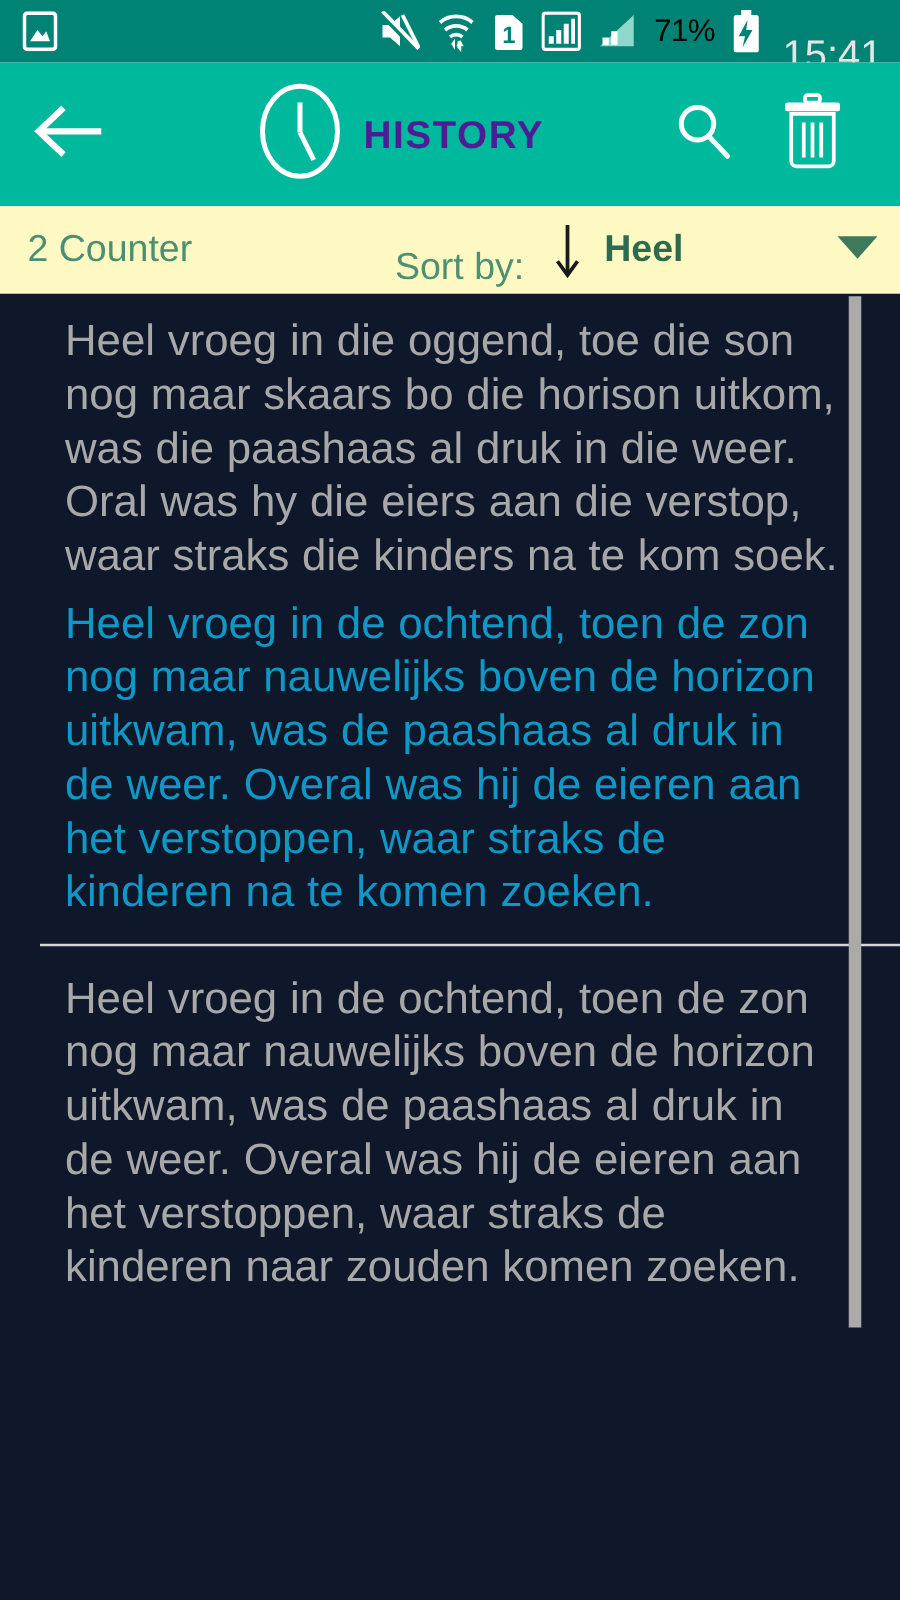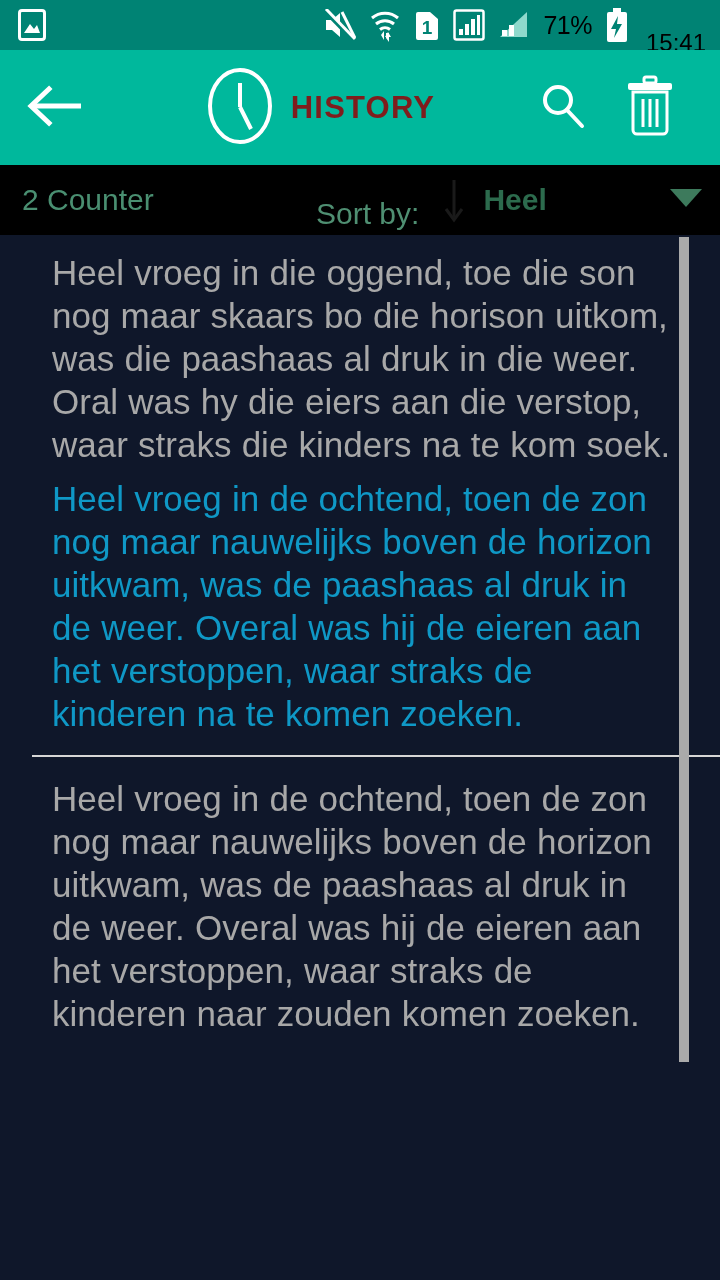--- a/index.html
+++ b/index.html
@@ -19,43 +19,43 @@
     color:#ffffff;
   }
   .status-left{ display:flex; align-items:center; flex:0 0 auto; }
   .status-spacer{ flex:1 1 auto; }
   .status-right{ display:flex; align-items:center; gap:13px; }
   .sb-icon{ display:flex; align-items:center; justify-content:center; }
   .battery-pct{
     font-size:25px; letter-spacing:-0.5px; color:#000000; font-weight:400;
   }
   .clock-text{
-    font-size:24px; color:#000000; letter-spacing:0px; margin-left:4px;margin-top:36px;
+    font-size:32px; color:#e5e5e5; letter-spacing:0px; margin-left:4px;margin-top:36px;
   }
 
   
   .app-bar{
     height:115px; width:720px;
     background:#00b89c;
     display:flex; align-items:center;
     position:relative;
   }
   .back-btn{ width:100px; display:flex; align-items:center; justify-content:center; margin-left:4px;}
   .title-block{
     flex:1 1 auto; display:flex; align-items:center; justify-content:center; gap:18px;
   }
   .app-title{
-    color:#7f1d1d; font-size:31px; font-weight:bold; letter-spacing:1.2px;
+    color:#4c1d95; font-size:31px; font-weight:bold; letter-spacing:1.2px;
   }
   .bar-actions{ display:flex; align-items:center; gap:36px; margin-right:44px; }
 
   
   .sort-bar{
     height:70px; width:720px;
-    background:#000000;
+    background:#fef9c3;
     display:flex; align-items:center;
     position:relative;
     text-align:right;
   }
   .counter-label{
     color:#4a8f71; font-size:30px; margin-left:22px; font-weight:400;
   }
   .sort-group{
     position:absolute; left:316px; top:0; height:70px;
     display:flex; align-items:center; gap:0px;

